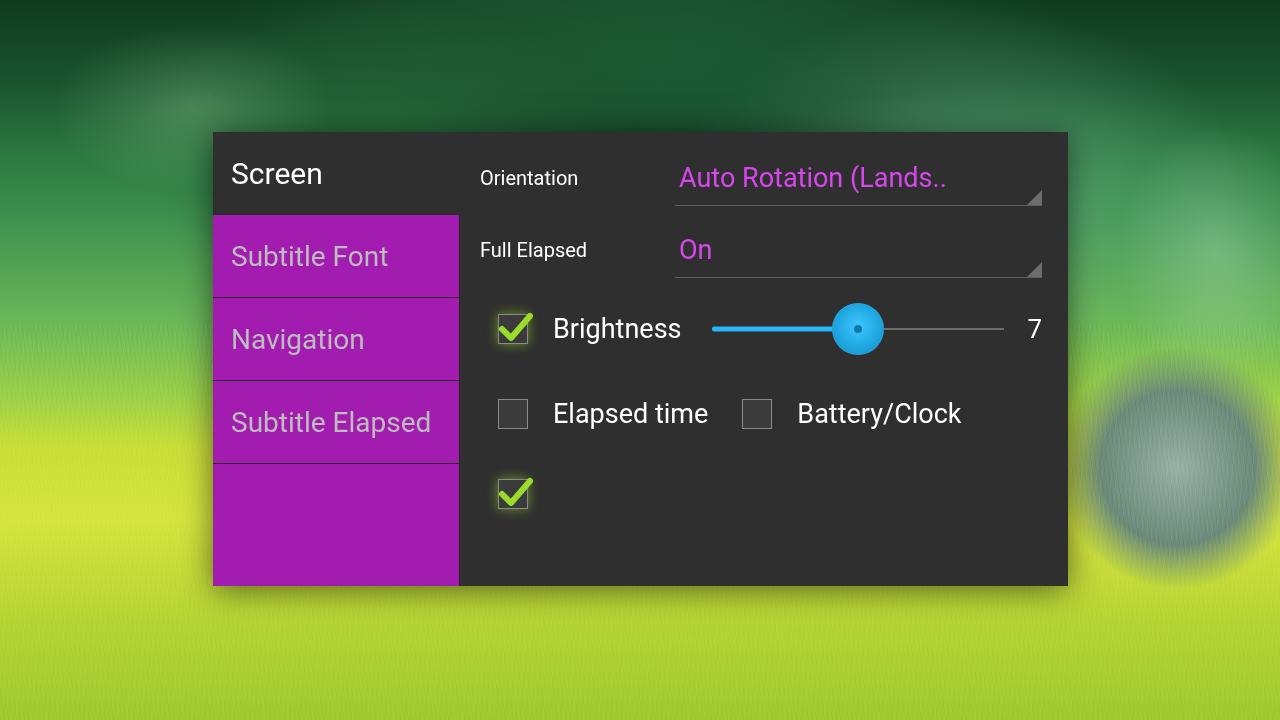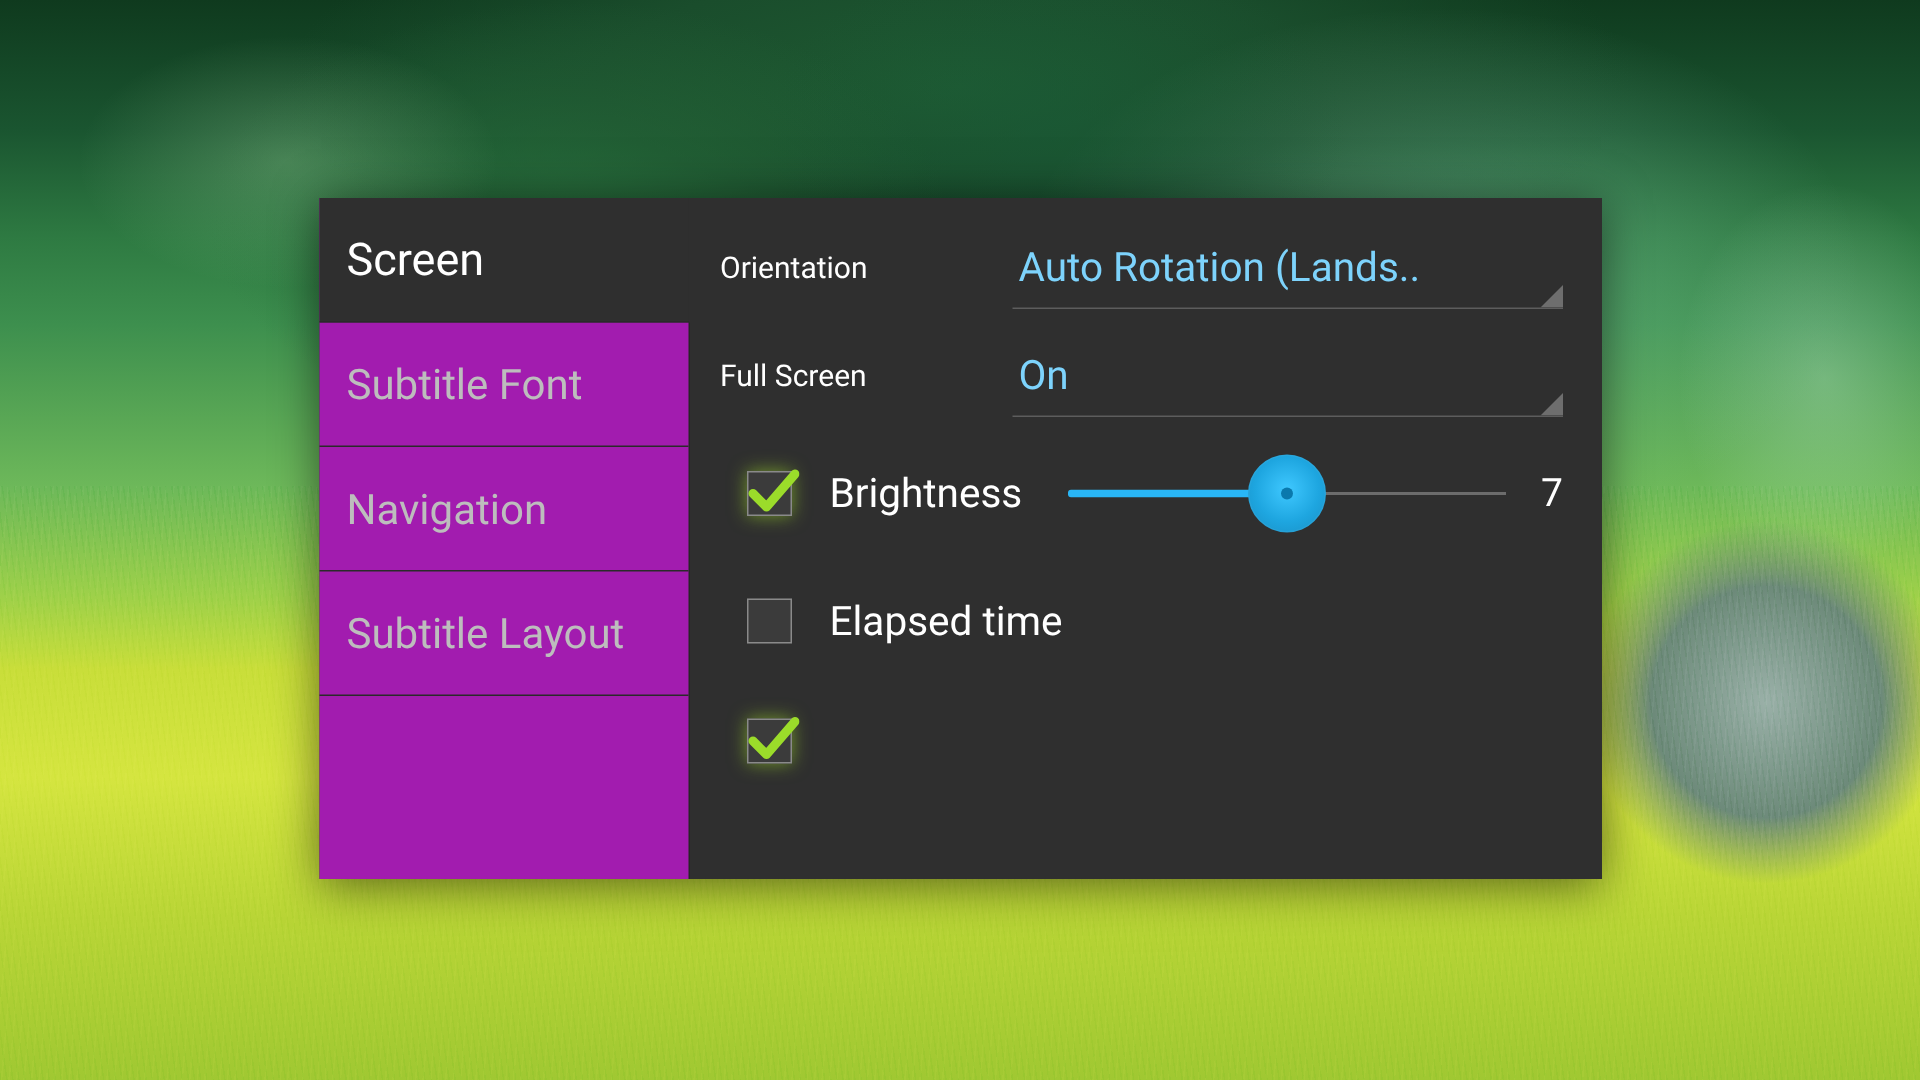--- a/index.html
+++ b/index.html
@@ -85,21 +85,21 @@
     color: #fff;
   }
   .spinner-row .label { width: 195px; }
   .spinner {
     flex: 1;
     height: 56px;
     display: flex;
     align-items: center;
     border-bottom: 1px solid #5d5d5d;
     font-size: 27px;
-    color: #7dd3fc;
+    color: #d946ef;
     position: relative;
     padding-left: 4px;
     cursor: pointer;
     white-space: nowrap;
     overflow: hidden;
     text-overflow: ellipsis;
   }
   .spinner::after {
     content: "";
     position: absolute;
@@ -169,32 +169,32 @@
 <body>
 
 <div class="bg"></div>
 
 <div class="dialog">
 
   <div class="sidebar">
     <div class="tab active">Screen</div>
     <div class="tab">Subtitle Font</div>
     <div class="tab">Navigation</div>
-    <div class="tab">Subtitle Layout</div>
+    <div class="tab">Subtitle Elapsed</div>
   </div>
 
   <div class="content">
 
     <div class="row spinner-row">
       <span class="label">Orientation</span>
       <div class="spinner">Auto Rotation (Lands..</div>
     </div>
 
     <div class="row spinner-row">
-      <span class="label">Full Screen</span>
+      <span class="label">Full Elapsed</span>
       <div class="spinner">On</div>
     </div>
 
     <div class="row cb-row" style="margin-left:18px;">
       <div class="checkbox checked">
         <svg width="36" height="36" viewBox="0 0 36 36">
           <path d="M5 19 L14 28 L33 6" stroke="#9bdc2a" stroke-width="6" fill="none" stroke-linecap="round" stroke-linejoin="round"></path>
         </svg>
       </div>
       <span class="cb-label">Brightness</span>
@@ -204,20 +204,24 @@
         <div class="thumb" style="left:50%;"></div>
       </div>
       <span class="slider-value">7</span>
     </div>
 
     <div class="row cb-row dual" style="margin-left:18px;gap:24px;">
       <div class="group">
         <div class="checkbox"></div>
         <span class="cb-label">Elapsed time</span>
       </div>
+      <div class="group" style="margin-left:10px;">
+        <div class="checkbox"></div>
+        <span class="cb-label">Battery/Clock</span>
+      </div>
     </div>
 
     <div class="row cb-row" style="margin-left:18px; height:75px;">
       <div class="checkbox checked">
         <svg width="36" height="36" viewBox="0 0 36 36">
           <path d="M5 19 L14 28 L33 6" stroke="#9bdc2a" stroke-width="6" fill="none" stroke-linecap="round" stroke-linejoin="round"></path>
         </svg>
       </div>
     </div>
 

